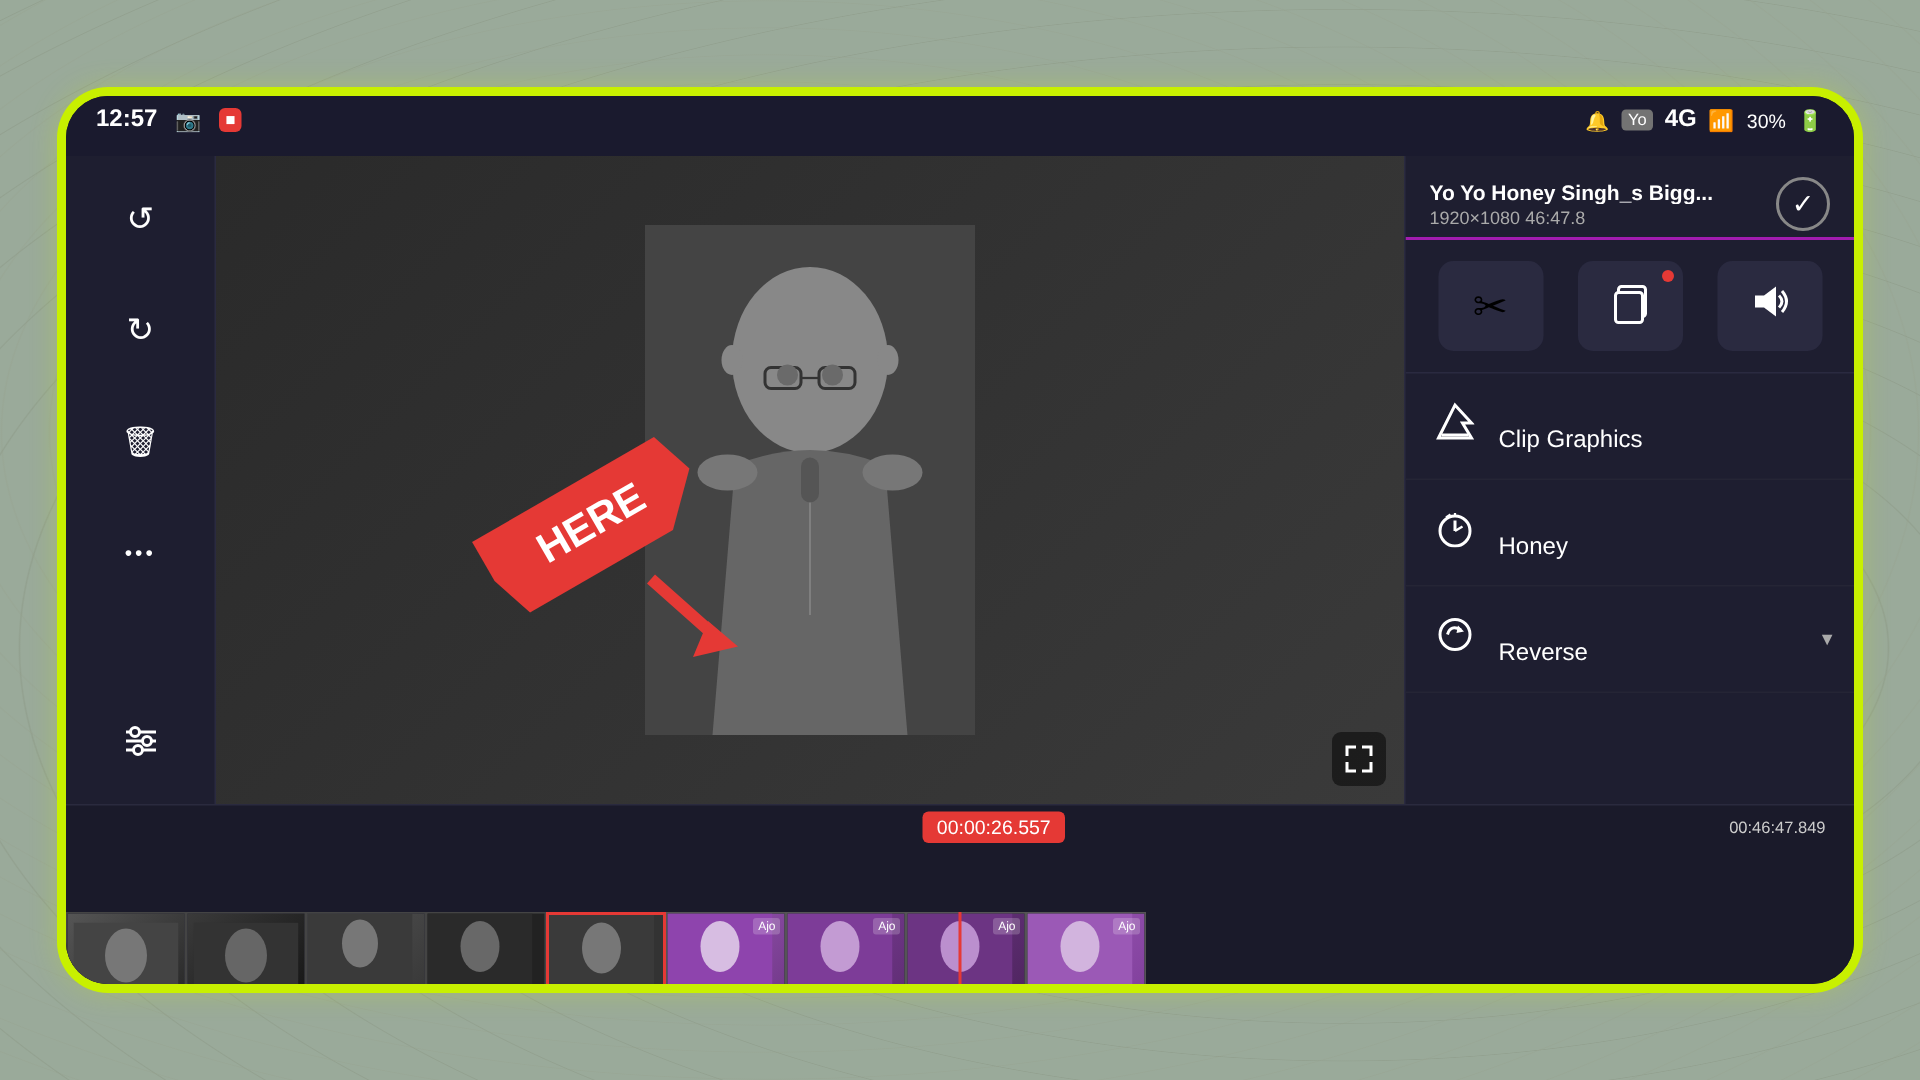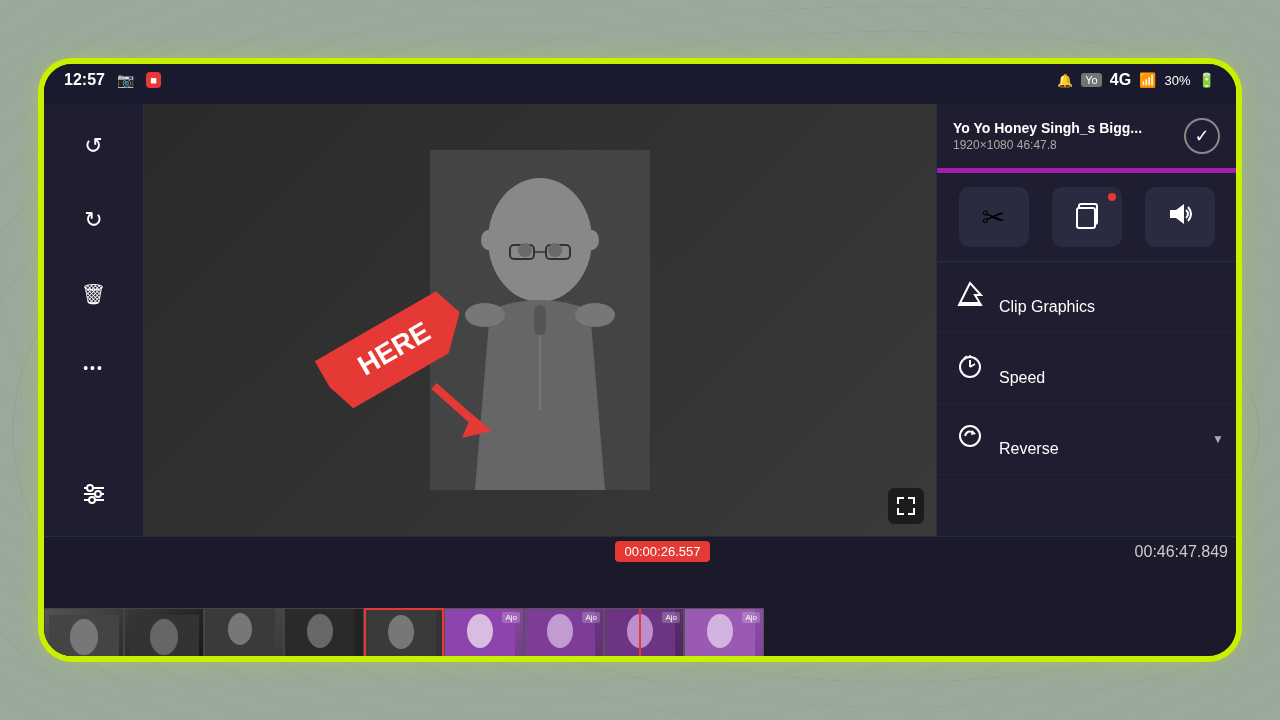--- a/index.html
+++ b/index.html
@@ -172,25 +172,25 @@
       width: 300px;
       background: #1e1e30;
       border-left: 1px solid #2a2a40;
       display: flex;
       flex-direction: column;
       overflow-y: auto;
     }
 
     
     .video-info {
-      padding: 14px 16px 14px;
+      padding: 14px 16px 4px;
       display: flex;
       align-items: center;
       justify-content: space-between;
-      border-bottom: 5px solid #a21caf;
+      border-bottom: 2px solid #a21caf;
     }
     .video-info-text {}
     .video-title {
       color: white;
       font-size: 14px;
       font-weight: 600;
       white-space: nowrap;
       overflow: hidden;
       text-overflow: ellipsis;
       max-width: 200px;
@@ -295,23 +295,23 @@
     }
     .timeline-timestamp {
       background: #e53935;
       color: white;
       font-size: 13px;
       padding: 3px 10px;
       border-radius: 4px;
     }
     .timeline-end-time {
       position: absolute;
-      right: 8px;
+      right: 19px;
       color: #ccc;
-      font-size: 16px;
+      font-size: 11px;
     }
   </style>
 </head>
 <body>
 
 <div class="topo-bg"></div>
 
 <div class="phone-frame">
 
   <div class="status-bar">
@@ -468,21 +468,21 @@
         <div class="menu-item">
           <div class="menu-item-icon">
             <svg width="26" height="26" viewBox="0 0 26 26">
               <circle cx="13" cy="15" r="10" fill="none" stroke="white" stroke-width="2"></circle>
               <line x1="13" y1="15" x2="13" y2="8" stroke="white" stroke-width="2"></line>
               <line x1="13" y1="15" x2="18" y2="12" stroke="white" stroke-width="1.5"></line>
               <line x1="7" y1="6" x2="10" y2="4" stroke="white" stroke-width="1.5"></line>
               <line x1="13" y1="5" x2="13" y2="3" stroke="white" stroke-width="1.5"></line>
             </svg>
           </div>
-          <span class="menu-item-label">Speed</span>
+          <span class="menu-item-label">Honey</span>
 
         </div>
         <div class="menu-item">
           <div class="menu-item-icon">
             <svg width="26" height="26" viewBox="0 0 26 26">
               <circle cx="13" cy="13" r="10" fill="none" stroke="white" stroke-width="2"></circle>
               <path d="M8,13 Q10,6 17,10" fill="none" stroke="white" stroke-width="2"></path>
               <polygon points="15,7 19,11 14,12" fill="white"></polygon>
             </svg>
           </div>

